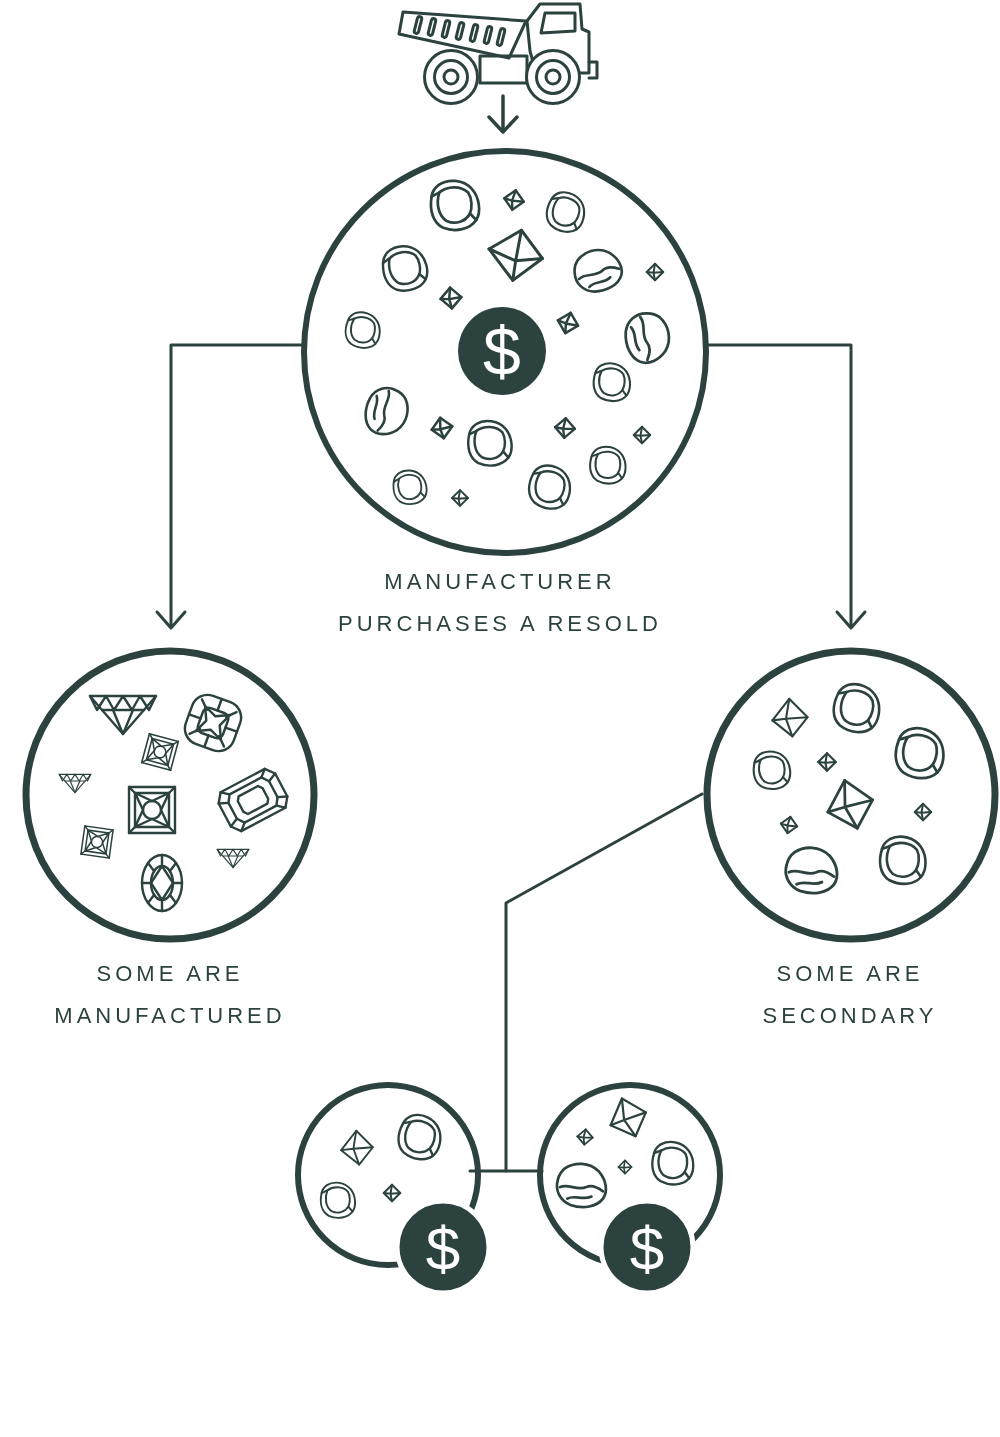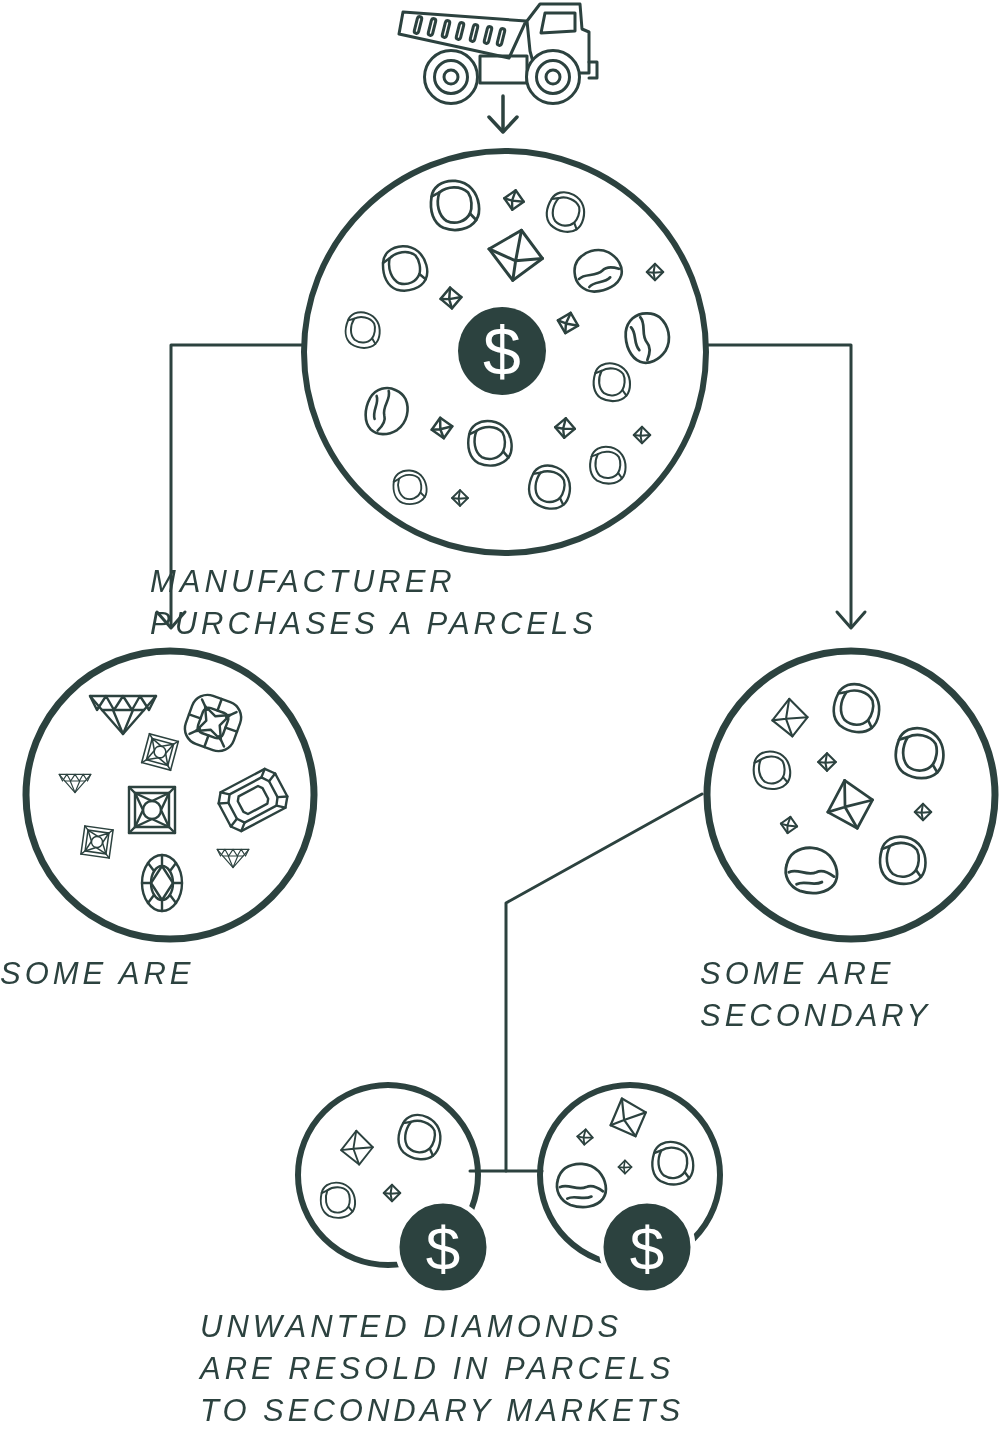--- a/index.html
+++ b/index.html
@@ -7,27 +7,26 @@
     position:relative;
     width:1000px;
     height:1437px;
     background:#ffffff;
     overflow:hidden;
     font-family:"Liberation Sans", sans-serif;
   }
   .art{position:absolute;left:0;top:0;}
   .label{
     position:absolute;
-    text-align:left;
+    text-align:center;
     color:#2c423f;
-    font-size:31px;
+    font-size:22px;
     letter-spacing:4px;
     line-height:42px;
     font-weight:400;
-    font-style:italic;
   }
   .label div{white-space:nowrap;}
   .ink-stroke{stroke:#2c423f;fill:none;stroke-linejoin:round;stroke-linecap:round;}
   .dollar-text{
     font-family:"Liberation Sans", sans-serif;
     fill:#ffffff;
     font-weight:400;
   }
 </style>
 </head>
@@ -240,31 +239,27 @@
       </g>
       <g>
         <circle cx="647" cy="1247" r="46" fill="#2c423f" stroke="#ffffff" stroke-width="5"></circle>
         <text class="dollar-text" x="647" y="1270" font-size="62" text-anchor="middle">$</text>
       </g>
     </g>
   </svg>
 
   <div class="label" style="left:150px; top:561px; width:700px;">
     <div>MANUFACTURER</div>
-    <div>PURCHASES A PARCELS</div>
+    <div>PURCHASES A RESOLD</div>
   </div>
 
   <div class="label" style="left:0px; top:953px; width:340px;">
     <div>SOME ARE</div>
+    <div>MANUFACTURED</div>
   </div>
 
   <div class="label" style="left:700px; top:953px; width:300px;">
     <div>SOME ARE</div>
     <div>SECONDARY</div>
   </div>
 
-  <div class="label" style="left:200px; top:1306px; width:600px;">
-    <div>UNWANTED DIAMONDS</div>
-    <div>ARE RESOLD IN PARCELS</div>
-    <div>TO SECONDARY MARKETS</div>
-  </div>
 
 </div>
 
 </body></html>

